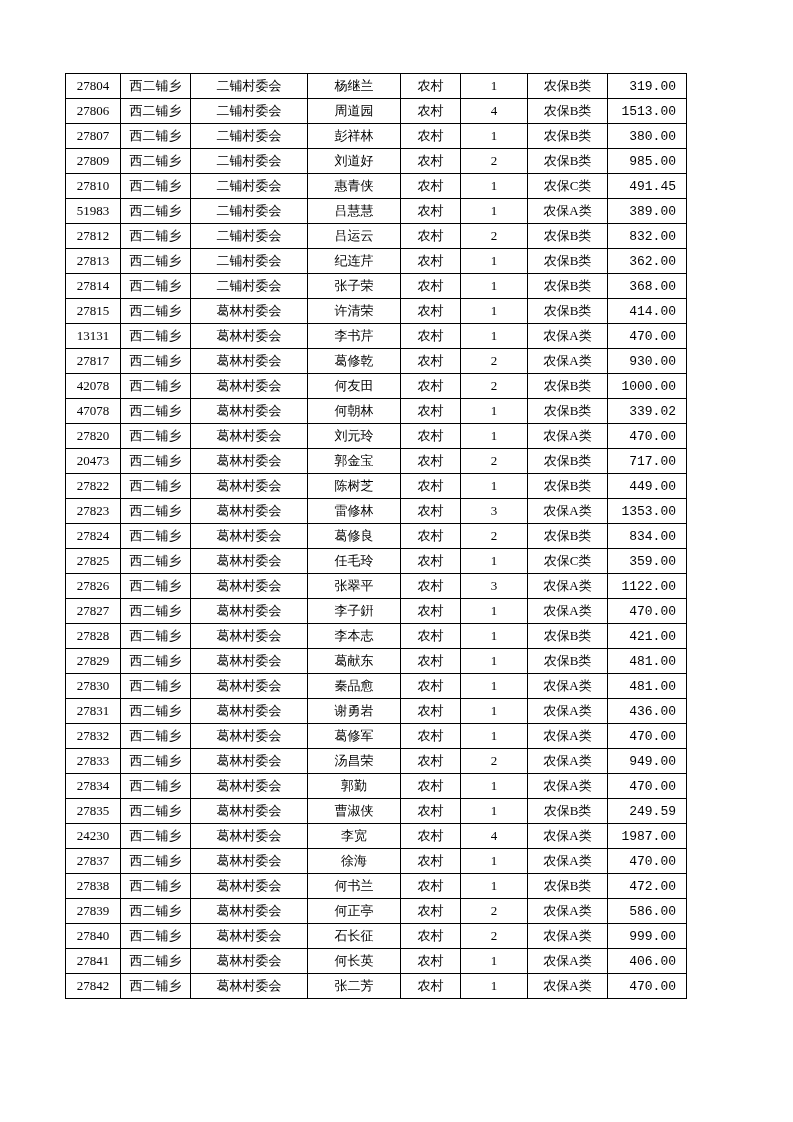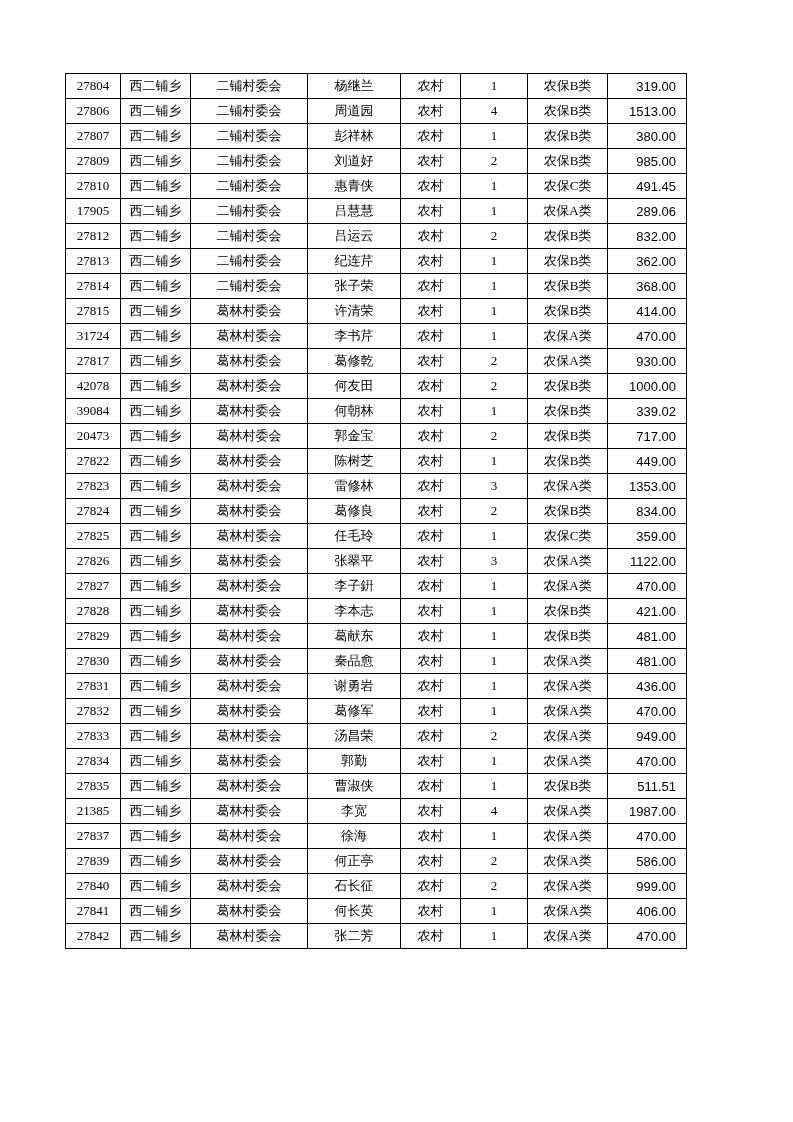--- a/index.html
+++ b/index.html
@@ -31,21 +31,21 @@
     padding: 0 2px;
     text-align: center;
     vertical-align: middle;
     overflow: hidden;
     white-space: nowrap;
     box-sizing: border-box;
   }
   table.data-table td.amount {
     text-align: right;
     padding-right: 10px;
-    font-family: Liberation Sans, sans-serif;
+    font-family: Liberation Mono, monospace;
   }
   table.data-table td.id {
     font-family: "Liberation Serif", "DejaVu Serif", serif;
   }
   col.c-id       { width: 55px; }
   col.c-town     { width: 70px; }
   col.c-village  { width: 117px; }
   col.c-name     { width: 93px; }
   col.c-cat      { width: 60px; }
   col.c-count    { width: 67px; }
@@ -112,28 +112,28 @@
         <td class="id">27810</td>
         <td>西二铺乡</td>
         <td>二铺村委会</td>
         <td>惠青侠</td>
         <td>农村</td>
         <td>1</td>
         <td>农保C类</td>
         <td class="amount">491.45</td>
       </tr>
         <tr>
-        <td class="id">17905</td>
+        <td class="id">51983</td>
         <td>西二铺乡</td>
         <td>二铺村委会</td>
         <td>吕慧慧</td>
         <td>农村</td>
         <td>1</td>
         <td>农保A类</td>
-        <td class="amount">289.06</td>
+        <td class="amount">389.00</td>
       </tr>
         <tr>
         <td class="id">27812</td>
         <td>西二铺乡</td>
         <td>二铺村委会</td>
         <td>吕运云</td>
         <td>农村</td>
         <td>2</td>
         <td>农保B类</td>
         <td class="amount">832.00</td>
@@ -162,21 +162,21 @@
         <td class="id">27815</td>
         <td>西二铺乡</td>
         <td>葛林村委会</td>
         <td>许清荣</td>
         <td>农村</td>
         <td>1</td>
         <td>农保B类</td>
         <td class="amount">414.00</td>
       </tr>
         <tr>
-        <td class="id">31724</td>
+        <td class="id">13131</td>
         <td>西二铺乡</td>
         <td>葛林村委会</td>
         <td>李书芹</td>
         <td>农村</td>
         <td>1</td>
         <td>农保A类</td>
         <td class="amount">470.00</td>
       </tr>
         <tr>
         <td class="id">27817</td>
@@ -192,28 +192,38 @@
         <td class="id">42078</td>
         <td>西二铺乡</td>
         <td>葛林村委会</td>
         <td>何友田</td>
         <td>农村</td>
         <td>2</td>
         <td>农保B类</td>
         <td class="amount">1000.00</td>
       </tr>
         <tr>
-        <td class="id">39084</td>
+        <td class="id">47078</td>
         <td>西二铺乡</td>
         <td>葛林村委会</td>
         <td>何朝林</td>
         <td>农村</td>
         <td>1</td>
         <td>农保B类</td>
         <td class="amount">339.02</td>
+      </tr>
+        <tr>
+        <td class="id">27820</td>
+        <td>西二铺乡</td>
+        <td>葛林村委会</td>
+        <td>刘元玲</td>
+        <td>农村</td>
+        <td>1</td>
+        <td>农保A类</td>
+        <td class="amount">470.00</td>
       </tr>
         <tr>
         <td class="id">20473</td>
         <td>西二铺乡</td>
         <td>葛林村委会</td>
         <td>郭金宝</td>
         <td>农村</td>
         <td>2</td>
         <td>农保B类</td>
         <td class="amount">717.00</td>
@@ -349,41 +359,51 @@
         <td class="amount">470.00</td>
       </tr>
         <tr>
         <td class="id">27835</td>
         <td>西二铺乡</td>
         <td>葛林村委会</td>
         <td>曹淑侠</td>
         <td>农村</td>
         <td>1</td>
         <td>农保B类</td>
-        <td class="amount">511.51</td>
-      </tr>
-        <tr>
-        <td class="id">21385</td>
+        <td class="amount">249.59</td>
+      </tr>
+        <tr>
+        <td class="id">24230</td>
         <td>西二铺乡</td>
         <td>葛林村委会</td>
         <td>李宽</td>
         <td>农村</td>
         <td>4</td>
         <td>农保A类</td>
         <td class="amount">1987.00</td>
       </tr>
         <tr>
         <td class="id">27837</td>
         <td>西二铺乡</td>
         <td>葛林村委会</td>
         <td>徐海</td>
         <td>农村</td>
         <td>1</td>
         <td>农保A类</td>
         <td class="amount">470.00</td>
+      </tr>
+        <tr>
+        <td class="id">27838</td>
+        <td>西二铺乡</td>
+        <td>葛林村委会</td>
+        <td>何书兰</td>
+        <td>农村</td>
+        <td>1</td>
+        <td>农保B类</td>
+        <td class="amount">472.00</td>
       </tr>
         <tr>
         <td class="id">27839</td>
         <td>西二铺乡</td>
         <td>葛林村委会</td>
         <td>何正亭</td>
         <td>农村</td>
         <td>2</td>
         <td>农保A类</td>
         <td class="amount">586.00</td>

